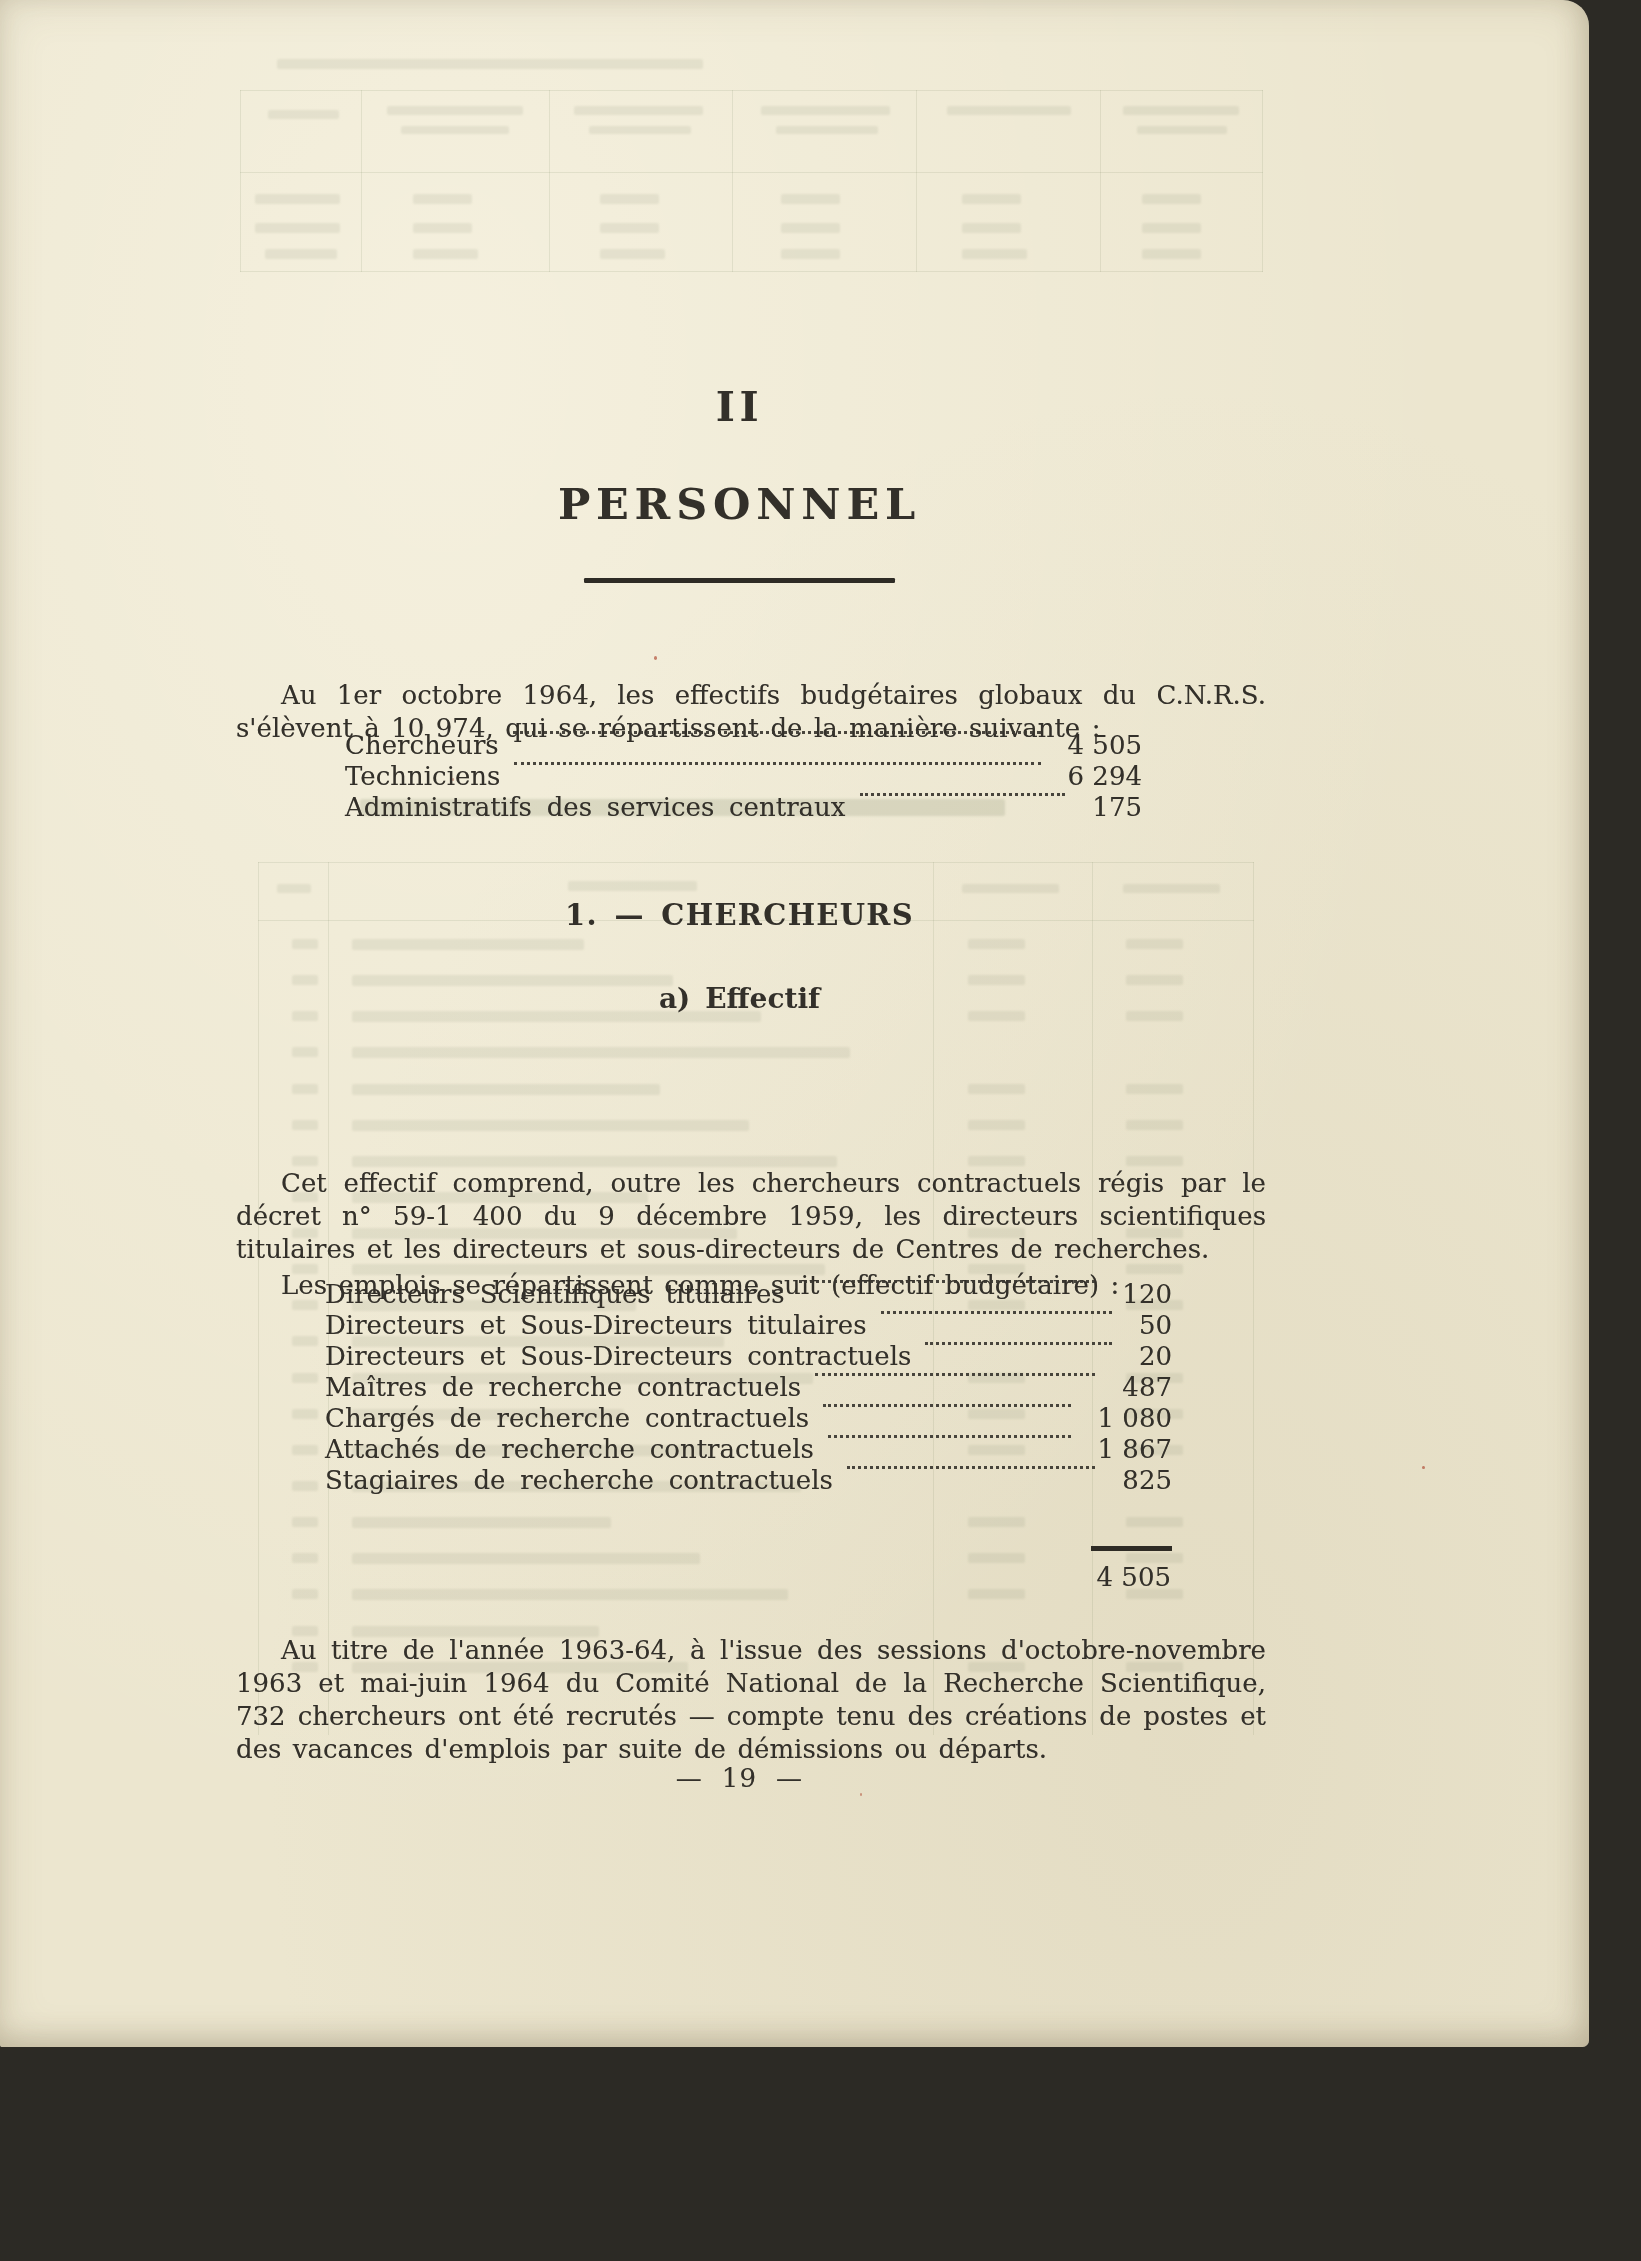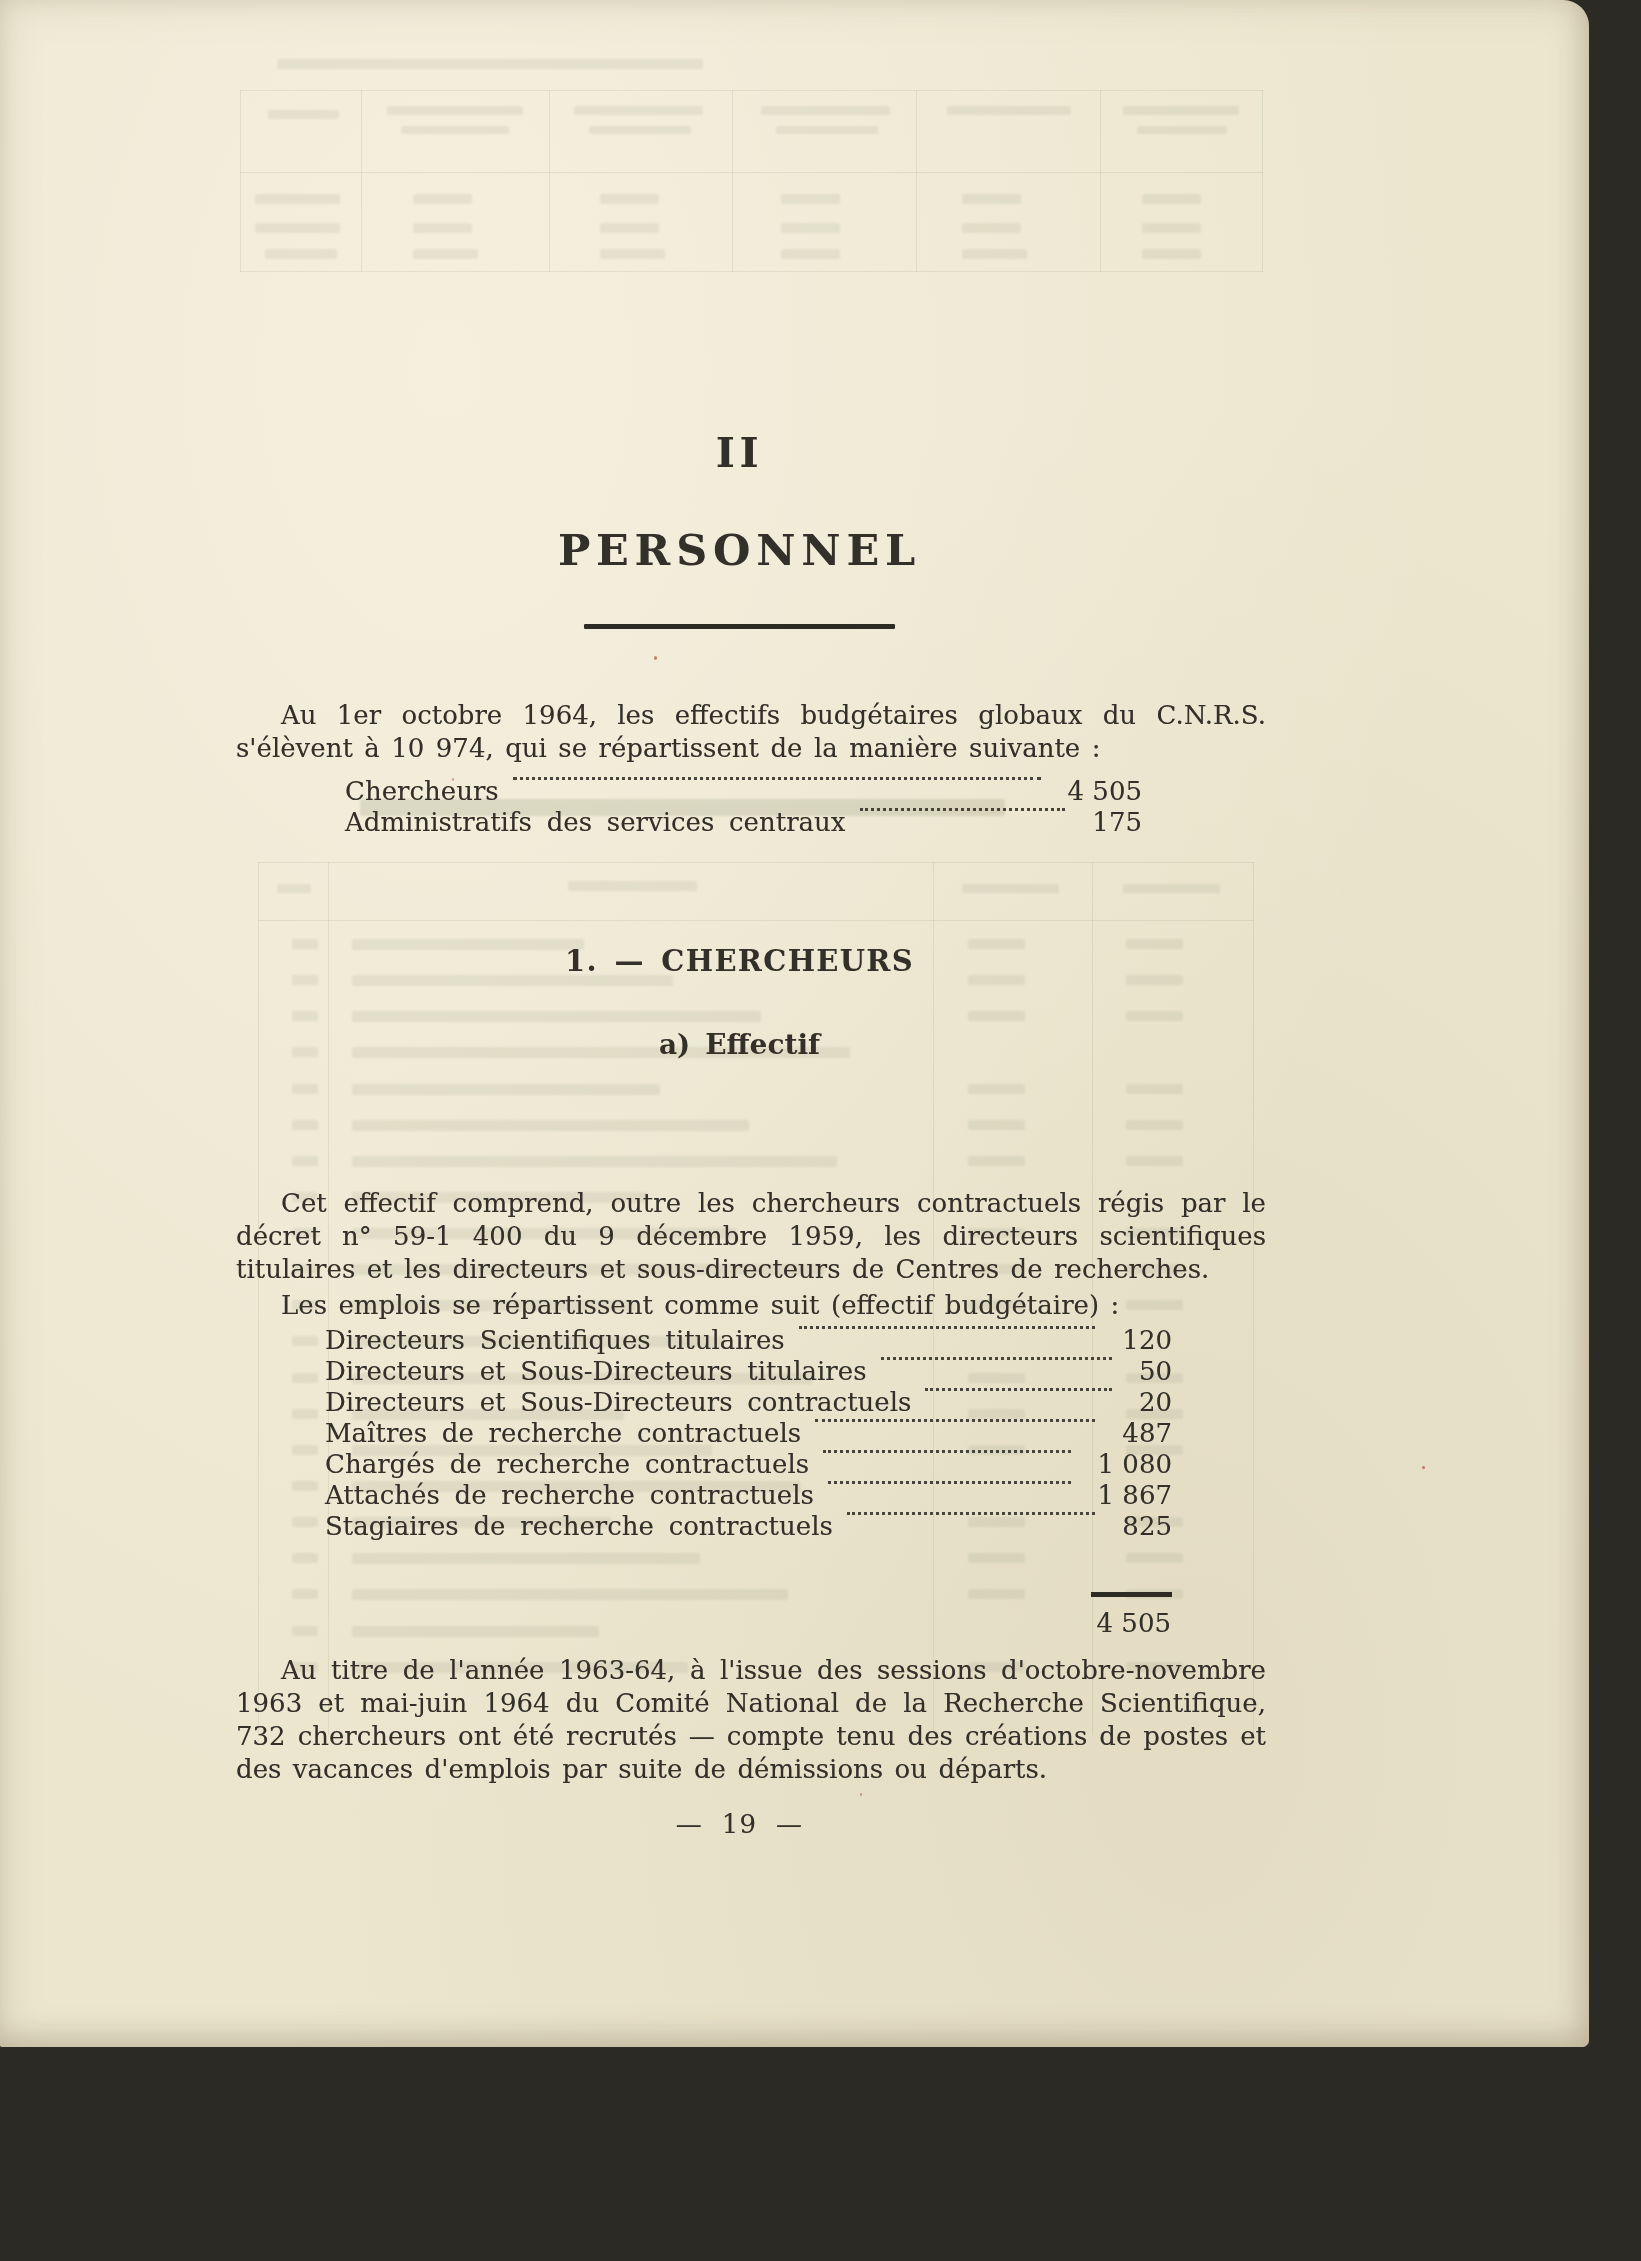--- a/index.html
+++ b/index.html
@@ -21,21 +21,21 @@
     content:'';position:absolute;inset:0;border-radius:inherit;pointer-events:none;
     box-shadow:inset 0 0 45px rgba(120,100,60,0.16), inset -6.5px -9px 26px rgba(90,78,52,0.22);
   }
   .ghost-layer{position:absolute;inset:0;z-index:0;pointer-events:none;}
   .ghost-line{position:absolute;background:rgba(108,120,88,0.13);filter:blur(0.5px);}
   .ghost-bar{position:absolute;background:rgba(108,120,88,0.11);filter:blur(1.2px);border-radius:2.6px;}
   .ghost-bold{position:absolute;background:rgba(104,116,84,0.17);filter:blur(1px);border-radius:2.6px;}
   .speck{position:absolute;width:3.2px;height:3.9px;border-radius:50%;background:#ad4730;opacity:.65;}
 
   .ink{color:#33302a;}
-  .content{position:absolute;z-index:2;margin-top:46px;}
+  .content{position:absolute;z-index:2;}
 
   .chapter-number{
     left:236px;top:383px;width:1007px;text-align:center;
     font-size:41px;font-weight:bold;letter-spacing:4.5px;
   }
   .chapter-title{
     left:236px;top:479px;width:1007px;text-align:center;
     font-size:43px;font-weight:bold;letter-spacing:5.8px;word-spacing:3.9px;
   }
   .title-rule{
@@ -227,20 +227,25 @@
   <p class="content para indent ink p-intro">Au 1er octobre 1964, les effectifs budgétaires globaux du C.N.R.S. s'élèvent à 10 974, qui se répartissent de la manière suivante :</p>
 
   <div class="content dot-list list-global">
 
       <div class="dot-row">
         <span class="dl-label">Chercheurs</span>
         <span class="dl-leader"></span>
         <span class="dl-value">4 505</span>
       </div>
 
+      <div class="dot-row">
+        <span class="dl-label">Techniciens</span>
+        <span class="dl-leader"></span>
+        <span class="dl-value">6 294</span>
+      </div>
 
       <div class="dot-row">
         <span class="dl-label">Administratifs des services centraux</span>
         <span class="dl-leader"></span>
         <span class="dl-value">175</span>
       </div>
     </div>
 
   <div class="content sec-heading ink">1. — CHERCHEURS</div>
   <div class="content sub-heading ink">a) Effectif</div>

